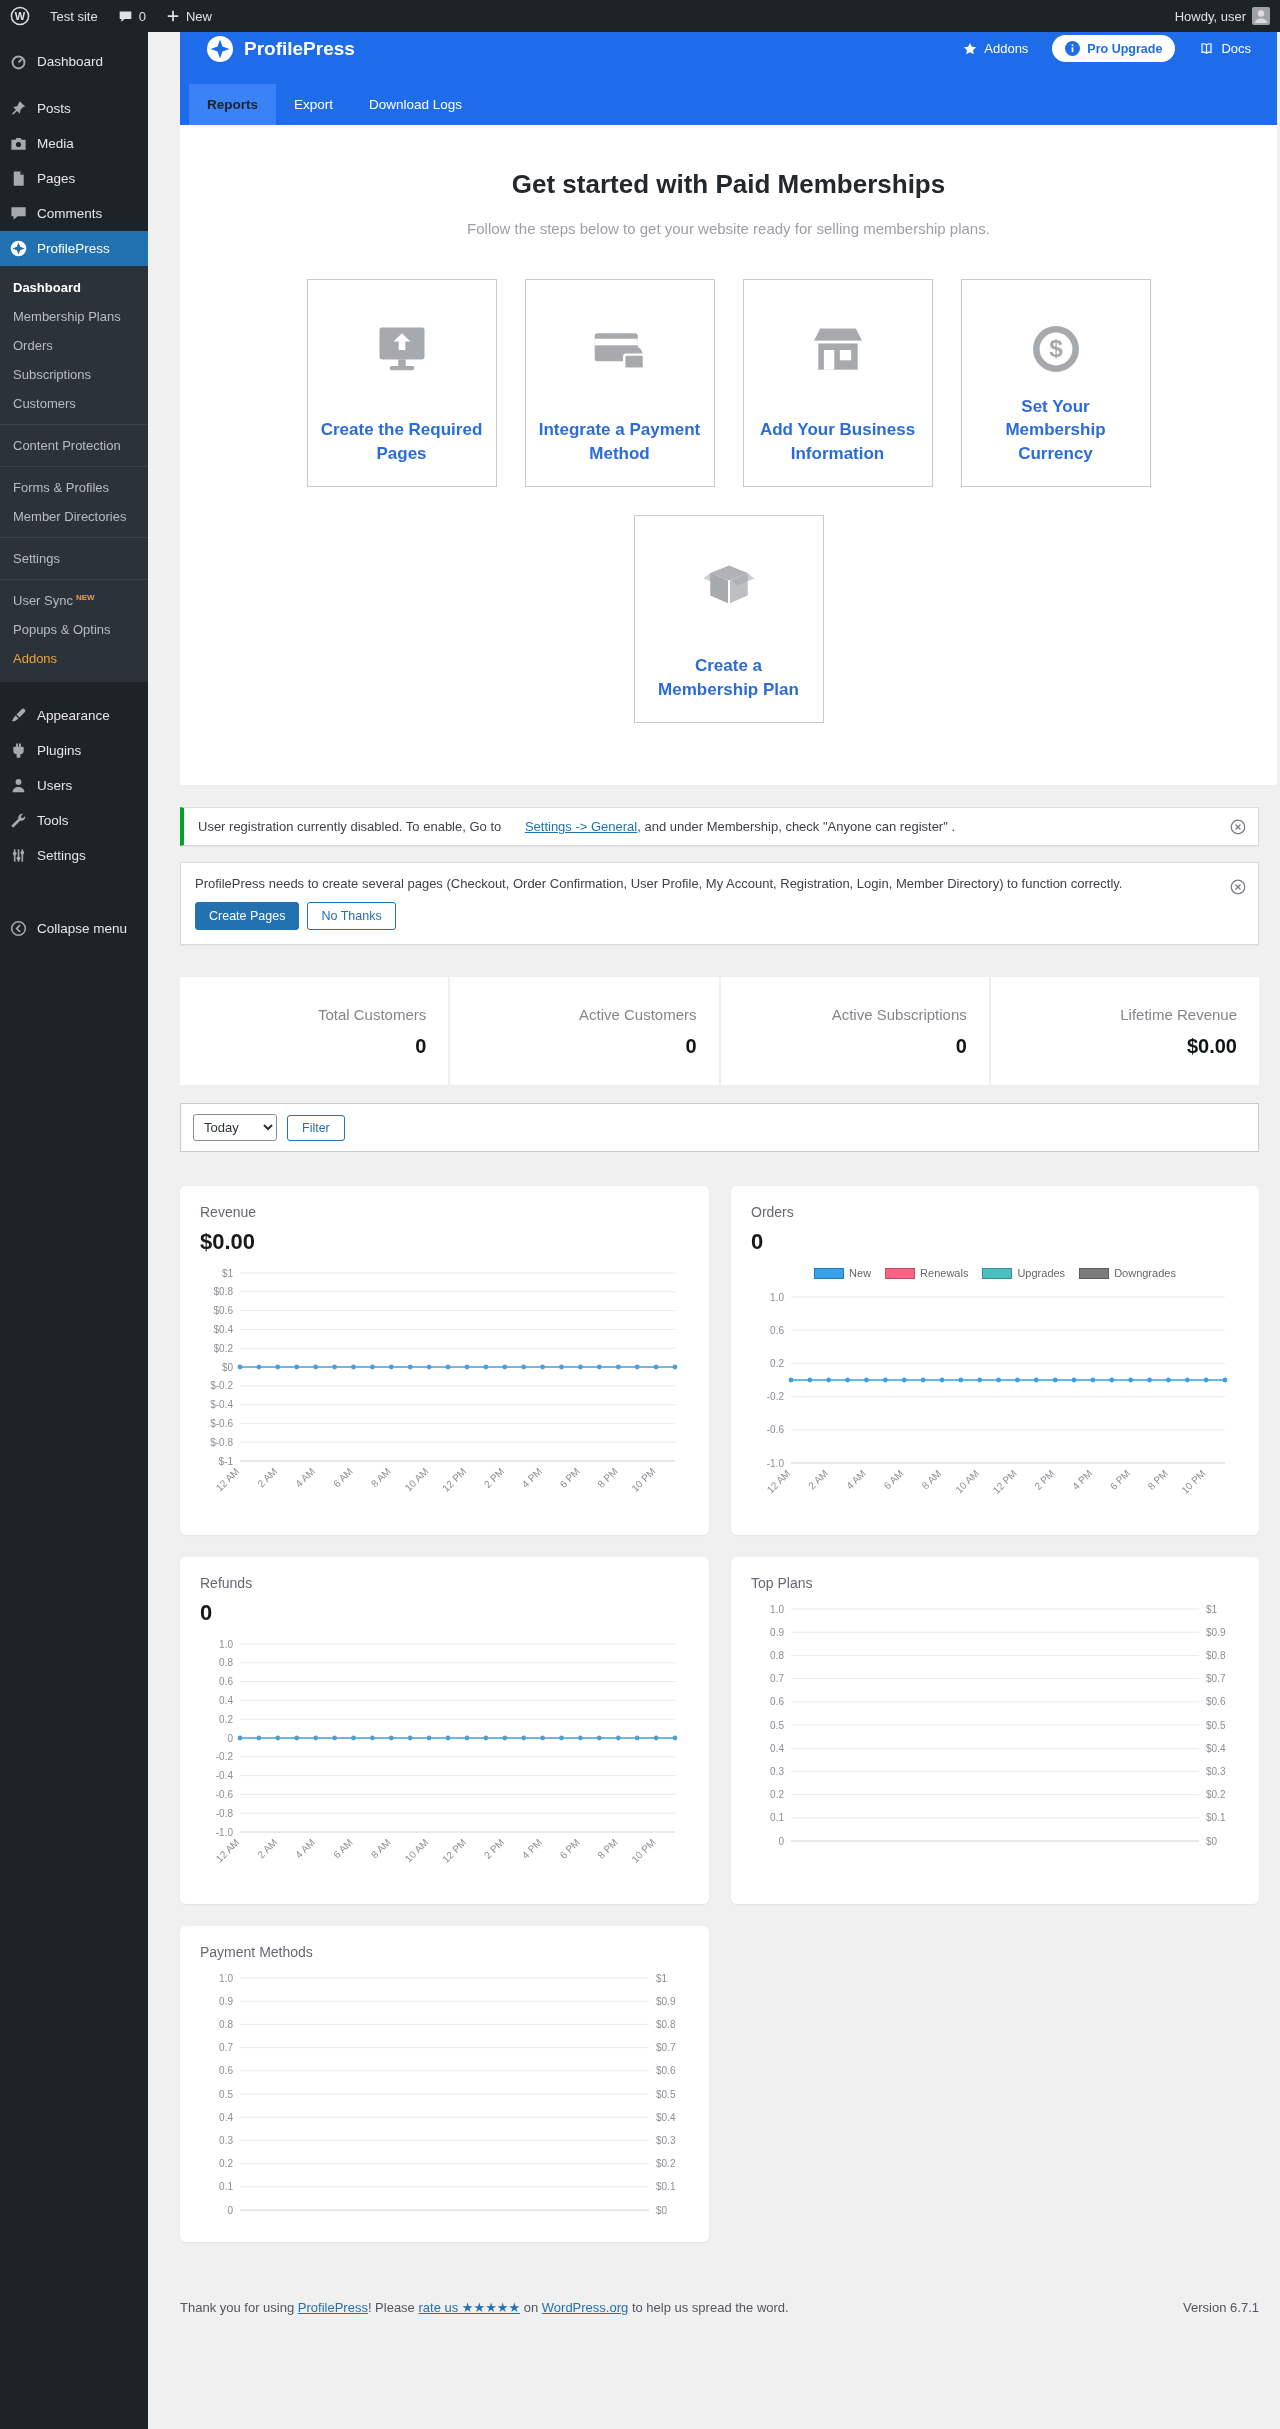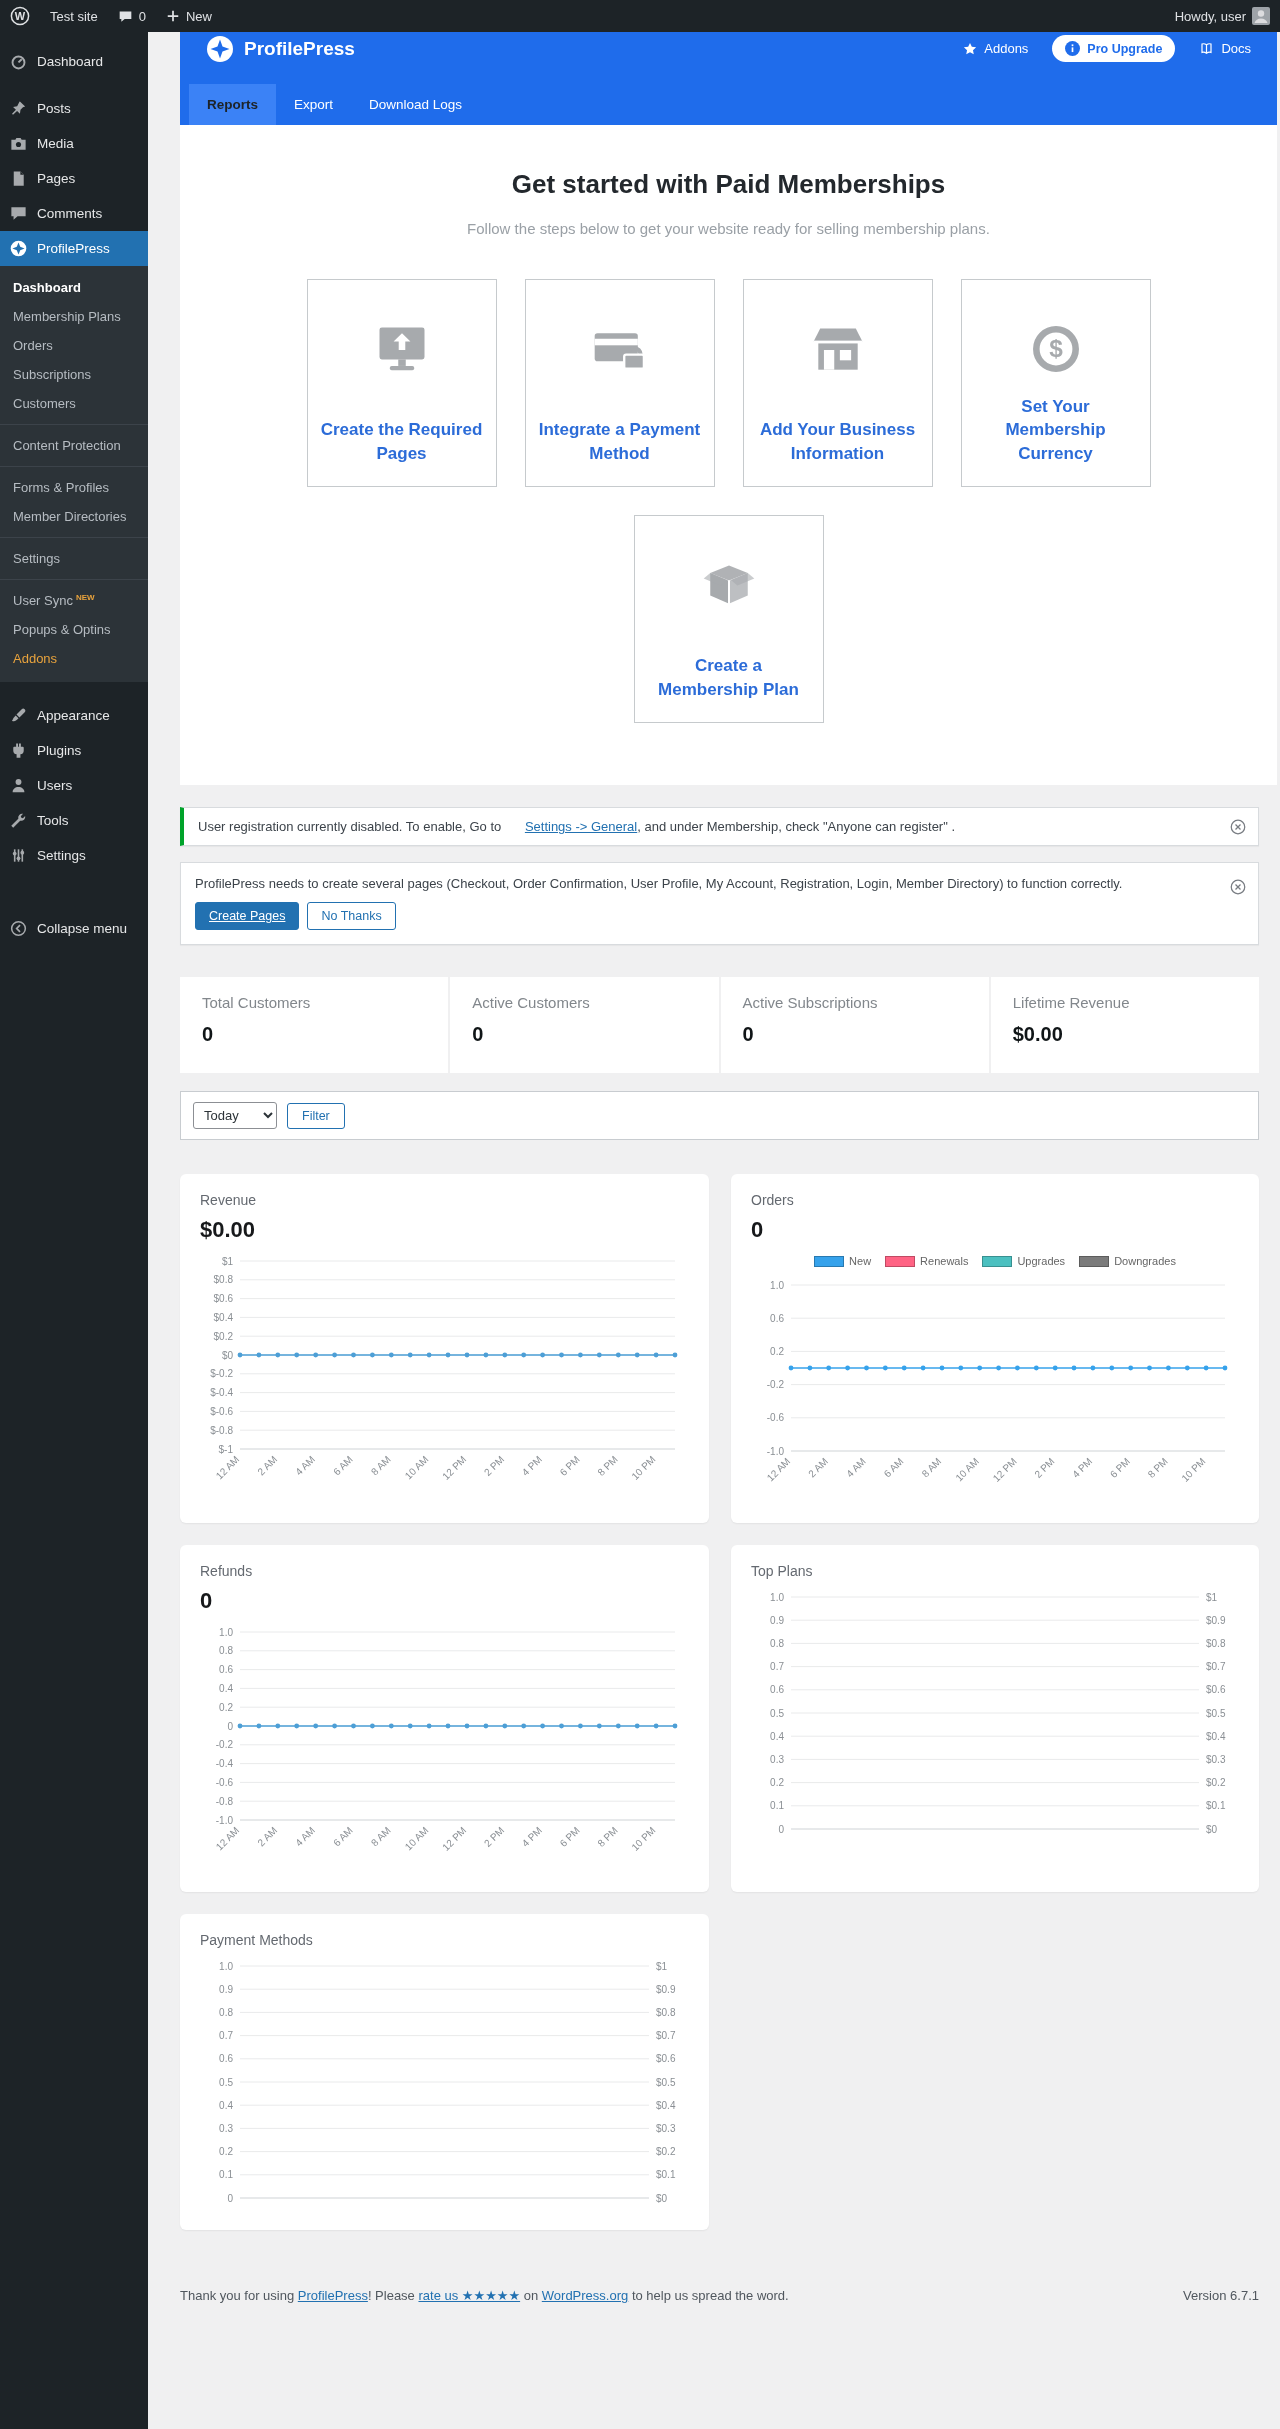--- a/index.html
+++ b/index.html
@@ -65,26 +65,26 @@
   .notice { position:relative; background:#fff; border:1px solid #d8dbde; box-shadow:0 1px 1px rgba(0,0,0,.04);
     margin-top:22px; padding:11px 44px 11px 14px; font-size:13px; color:#3c434a; }
   .notice-success { border-left:4px solid #00a32a; }
   .notice a { color:#2271b1; text-decoration:underline;margin-left:20px; }
   .notice-plain { margin-top:16px; padding:13px 44px 14px 14px; }
   .dismiss { position:absolute; top:50%; right:12px; transform:translateY(-50%); background:none; border:none;
     cursor:pointer; line-height:0; }
   .notice-plain .dismiss { top:16px; transform:none; }
   .notice-actions { margin-top:11px; display:flex; gap:8px; }
   .btn-primary { background:#2271b1; border:1px solid #2271b1; color:#fff; font-size:12.5px; padding:6px 13px;
-    border-radius:3px; cursor:pointer; font-family:inherit;text-decoration:underline; }
+    border-radius:3px; cursor:pointer; font-family:inherit; }
   .btn-secondary { background:#fff; border:1px solid #2271b1; color:#2271b1; font-size:12.5px; padding:6px 13px;
     border-radius:3px; cursor:pointer; font-family:inherit; }
 
   #stats-row { margin-top:32px; display:grid; grid-template-columns:repeat(4,1fr); gap:2px; }
-  .stat-cell { background:#fff; padding:17px 22px 27px; }
+  .stat-cell { background:#fff; padding:29px 22px 27px;text-align:right; }
   .stat-label { color:#82878c; font-size:15px; }
   .stat-value { margin-top:12px; font-size:20px; font-weight:bold; color:#101517; }
 
   #filter-bar { margin-top:18px; background:#fff; border:1px solid #c8ccd0; padding:10px 12px;
     display:flex; align-items:center; gap:10px; }
   #range-select { font-size:13px; padding:4px 6px; border:1px solid #8c8f94; border-radius:3px;
     color:#2c3338; background:#fff; min-width:84px; font-family:inherit; }
   .btn-outline { background:#fff; border:1px solid #2271b1; color:#2271b1; font-size:12.5px; padding:5px 14px;
     border-radius:3px; cursor:pointer; font-family:inherit; }
 

